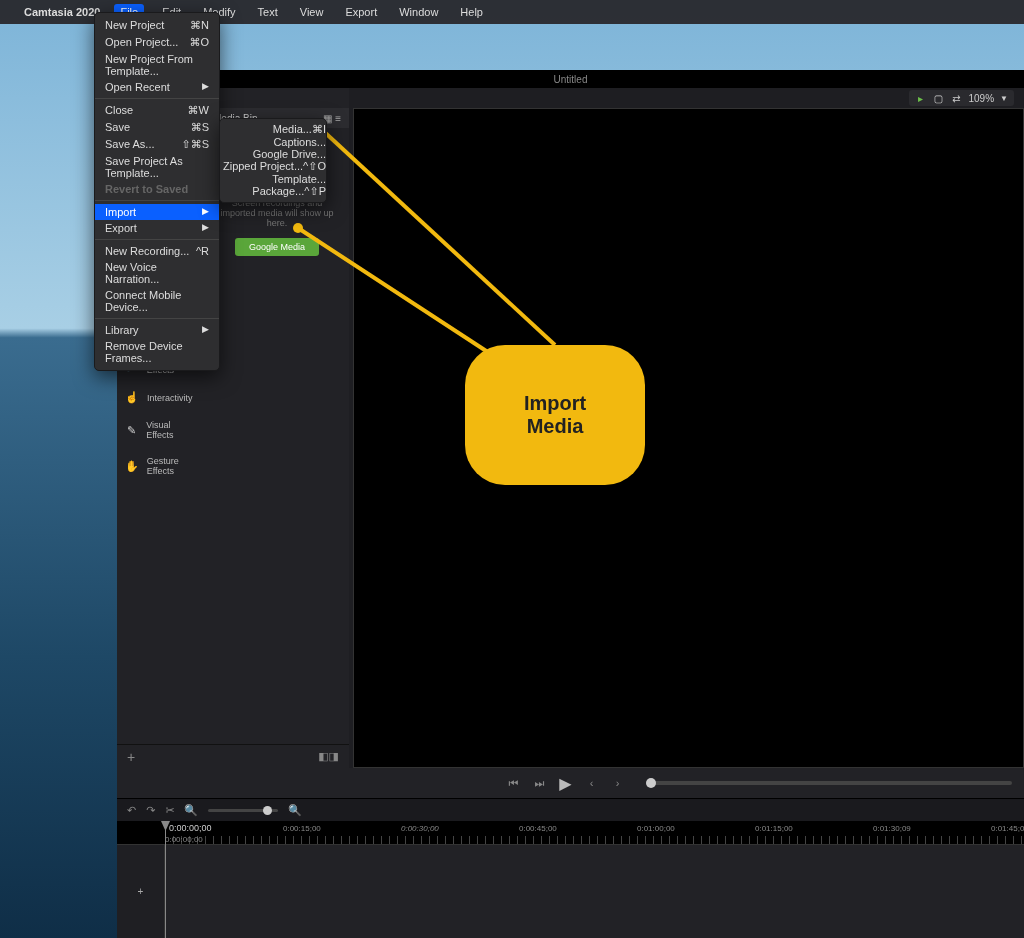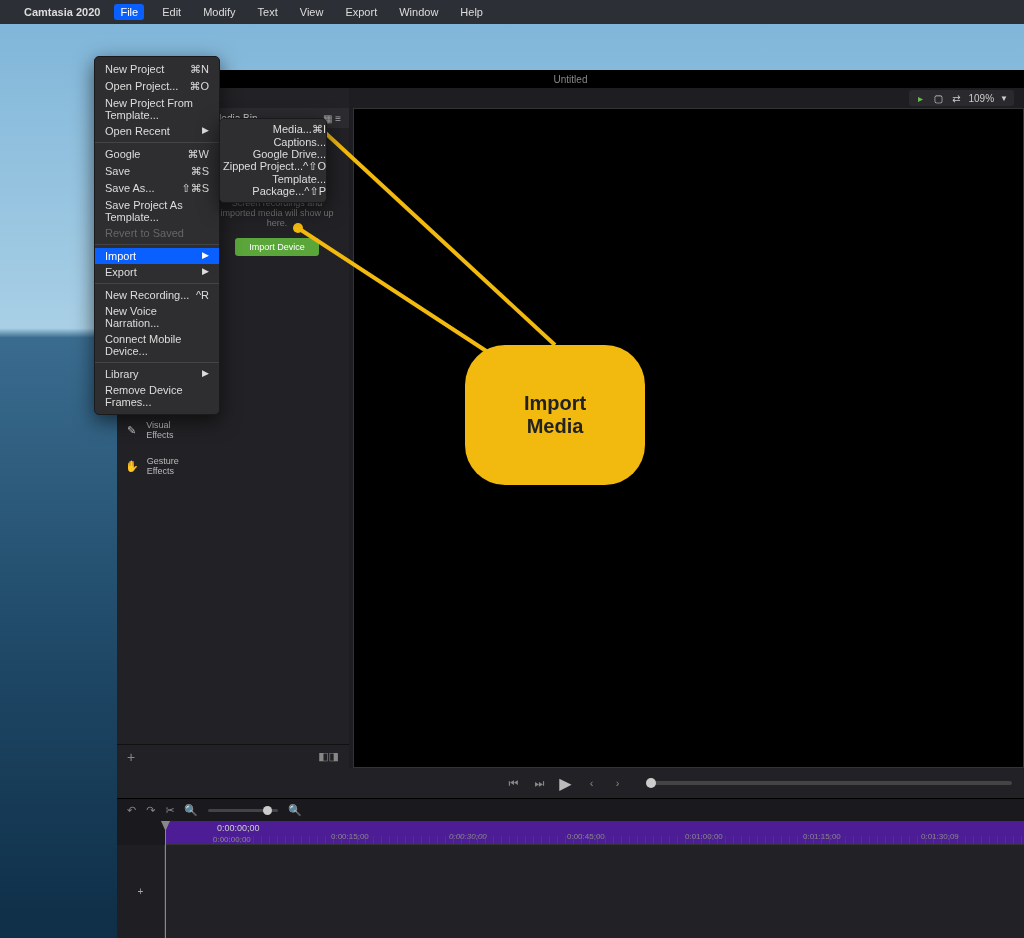--- a/index.html
+++ b/index.html
@@ -4,24 +4,24 @@
 <style>
   * { margin: 0; padding: 0; box-sizing: border-box; font-family: -apple-system, BlinkMacSystemFont, "Segoe UI", sans-serif; }
   body { width: 1024px; height: 938px; background: linear-gradient(to bottom, #7db4d8 0%, #a8cfe5 35%, #3a6c8f 36%, #1e4866 70%, #0f2e47 100%); overflow: hidden; position: relative; }
   
   .menubar { height: 24px; background: rgba(40,40,44,0.95); display: flex; align-items: center; padding: 0 10px; gap: 14px; font-size: 11px; color: #ddd; position: relative; z-index: 50; }
   .menubar .apple { font-size: 13px; }
   .menubar .app-name { font-weight: 600; }
   .menubar .menu-item { cursor: default; padding: 2px 4px; }
   .menubar .menu-item.active { background: #0a60ff; color: #fff; border-radius: 3px; padding: 2px 6px; }
   
-  .dropdown { position: absolute; top: 12px; left: 94px; width: 126px; background: #2e2e30; border: 1px solid #1a1a1c; border-radius: 5px; padding: 4px 0; font-size: 11px; color: #ddd; box-shadow: 0 6px 20px rgba(0,0,0,.6); z-index: 60; margin-top: 44px; }
+  .dropdown { position: absolute; top: 12px; left: 94px; width: 126px; background: #2e2e30; border: 1px solid #1a1a1c; border-radius: 5px; padding: 4px 0; font-size: 11px; color: #ddd; box-shadow: 0 6px 20px rgba(0,0,0,.6); z-index: 60; }
   .dropdown .row { display: flex; justify-content: space-between; padding: 2px 10px; cursor: default; position: relative; }
   .dropdown .row.highlight { background: #0a60ff; color: #fff; }
-  .dropdown .row.disabled { color: #666; }
+  .dropdown .row.disabled { color: #666; font-weight: bold; }
   .dropdown .sep { height: 1px; background: #444; margin: 3px 0; }
   .dropdown .arrow { font-size: 9px; }
   .submenu { position: absolute; top: 118px; left: 219px; width: 108px; background: #2e2e30; border: 1px solid #1a1a1c; border-radius: 5px; padding: 4px 0; font-size: 11px; color: #ddd; box-shadow: 0 6px 20px rgba(0,0,0,.6); z-index: 61; text-align: right; }
   
   .app-window { position: absolute; top: 70px; left: 117px; right: 0; bottom: 0; background: #1e1e22; display: flex; flex-direction: column; }
   .titlebar { height: 18px; background: #000000; display: flex; align-items: center; justify-content: center; color: #888; font-size: 10px; position: relative; }
   .zoom-pill { position: absolute; right: 10px; top: 20px; display: flex; align-items: center; gap: 6px; background: #2a2a2e; border-radius: 3px; padding: 2px 6px; font-size: 10px; color: #ccc; }
   .zoom-pill .ico { width: 12px; height: 12px; display: inline-flex; align-items: center; justify-content: center; }
   .zoom-pill .sel { color: #6cc04a; }
   .content-row { display: flex; flex: 1; min-height: 0; }
@@ -41,22 +41,22 @@
   .playback { height: 30px; background: #222226; display: flex; align-items: center; gap: 10px; padding: 0 12px; color: #888; }
   .playback .pb { width: 16px; height: 16px; display: flex; align-items: center; justify-content: center; font-size: 11px; cursor: default; }
   .playback .play { font-size: 16px; color: #bbb; }
   .playback .scrub { flex: 1; height: 4px; background: #444; border-radius: 2px; position: relative; margin-left: 10px; }
   .playback .scrub .dot { position: absolute; left: 0; top: -3px; width: 10px; height: 10px; background: #ccc; border-radius: 50%; }
   
   .timeline { height: 140px; background: #1a1a1e; border-top: 1px solid #000; display: flex; flex-direction: column; }
   .tl-tools { height: 22px; display: flex; align-items: center; gap: 10px; padding: 0 10px; color: #888; font-size: 11px; }
   .tl-tools .zoom-slider { width: 70px; height: 3px; background: #444; border-radius: 2px; position: relative; }
   .tl-tools .zoom-slider .knob { position: absolute; left: 55px; top: -3px; width: 9px; height: 9px; background: #ccc; border-radius: 50%; }
-  .tl-ruler { height: 24px; background: #4c1d95; position: relative; border-bottom: 1px solid #333; font-size: 8px; color: #888; margin-left: 48px; }
-  .tl-ruler .tick { position: absolute; top: 11px; }
+  .tl-ruler { height: 24px; background: #000000; position: relative; border-bottom: 1px solid #333; font-size: 8px; color: #888; }
+  .tl-ruler .tick { position: absolute; top: 3px; }
   .tl-ruler .ticks-line { position: absolute; bottom: 0; left: 48px; right: 0; height: 8px; background-image: repeating-linear-gradient(to right, #444 0, #444 1px, transparent 1px, transparent 8px); }
   .tl-tracks { flex: 1; display: flex; }
   .tl-trackhead { width: 48px; background: #1f1f23; border-right: 1px solid #333; display: flex; flex-direction: column; }
   .tl-trackhead .th { flex: 1; display: flex; align-items: center; justify-content: center; color: #aaa; font-size: 10px; }
   .tl-body { flex: 1; background: #222226; position: relative; }
   .tl-body .playhead { position: absolute; left: 0; top: -24px; bottom: 0; width: 1px; background: #888; }
   .tl-body .playhead::before { content: ""; position: absolute; top: 0; left: -4px; width: 9px; height: 10px; background: #888; clip-path: polygon(0 0, 100% 0, 50% 100%); }
   .tl-time-label { position: absolute; left: 52px; top: 2px; font-size: 9px; color: #ccc; }
   
   .callout { position: absolute; top: 345px; left: 465px; width: 180px; height: 140px; background: #f2b90f; border-radius: 40px; display: flex; align-items: center; justify-content: center; color: #222; font-weight: 600; font-size: 20px; text-align: center; z-index: 40; }
@@ -89,21 +89,21 @@
     </div>
     <div class="row">
       <span>New Project From Template...</span>
     </div>
     <div class="row">
       <span>Open Recent</span>
       <span class="arrow">▶</span>
     </div>
     <div class="sep"></div>
     <div class="row">
-      <span>Google</span>
+      <span>Close</span>
       <span>⌘W</span>
     </div>
     <div class="row">
       <span>Save</span>
       <span>⌘S</span>
     </div>
     <div class="row">
       <span>Save As...</span>
       <span>⇧⌘S</span>
     </div>
@@ -201,21 +201,21 @@
               <span>Gesture Effects</span>
             </div>
           </div>
         <div class="bin-area">
           <div class="bin-header">
             <span>Media Bin</span>
             <span class="grid-ico">▦ ≡</span>
           </div>
           <div class="bin-body">
             <div>The Media Bin is empty. Screen recordings and imported media will show up here.</div>
-            <button class="import-btn">Import Device</button>
+            <button class="import-btn">Google Media</button>
           </div>
         </div>
       </div>
       <div class="left-footer">
         <span>+</span>
         <span style="font-size:11px">◧◨</span>
       </div>
     </div>
     <div class="canvas"></div>
   </div>

